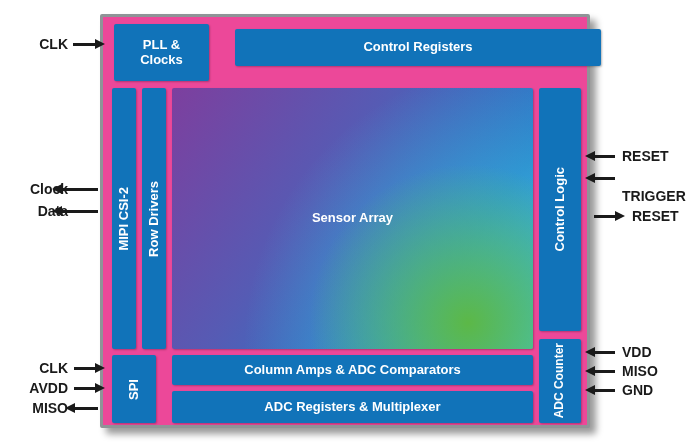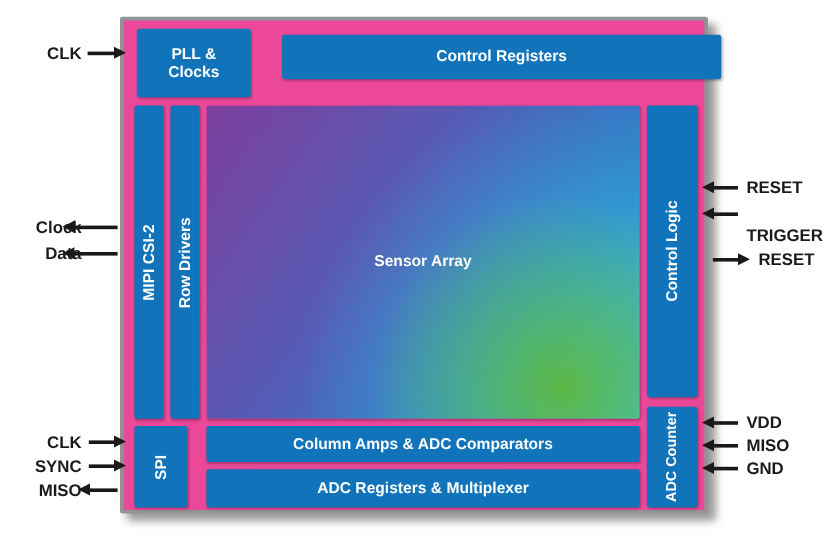--- a/index.html
+++ b/index.html
@@ -135,21 +135,21 @@
 
   <span class="sig l" style="top:181px">Clock</span>
   <div class="arrow head-left" style="left:61px; top:188px; width:37px"></div>
 
   <span class="sig l" style="top:203px">Data</span>
   <div class="arrow head-left" style="left:61px; top:210px; width:37px"></div>
 
   <span class="sig l" style="top:360px">CLK</span>
   <div class="arrow head-right" style="left:74px; top:367px; width:22px"></div>
 
-  <span class="sig l" style="top:380px">SYNC</span>
+  <span class="sig l" style="top:380px">AVDD</span>
   <div class="arrow head-right" style="left:74px; top:387px; width:22px"></div>
 
   <span class="sig l" style="top:400px">MISO</span>
   <div class="arrow head-left" style="left:74px; top:407px; width:24px"></div>
 
   <span class="sig r" style="top:148px">RESET</span>
   <div class="arrow head-left" style="left:594px; top:155px; width:21px"></div>
 
   <span class="sig r" style="top:188px">TRIGGER</span>
   <div class="arrow head-left" style="left:594px; top:177px; width:21px"></div>

